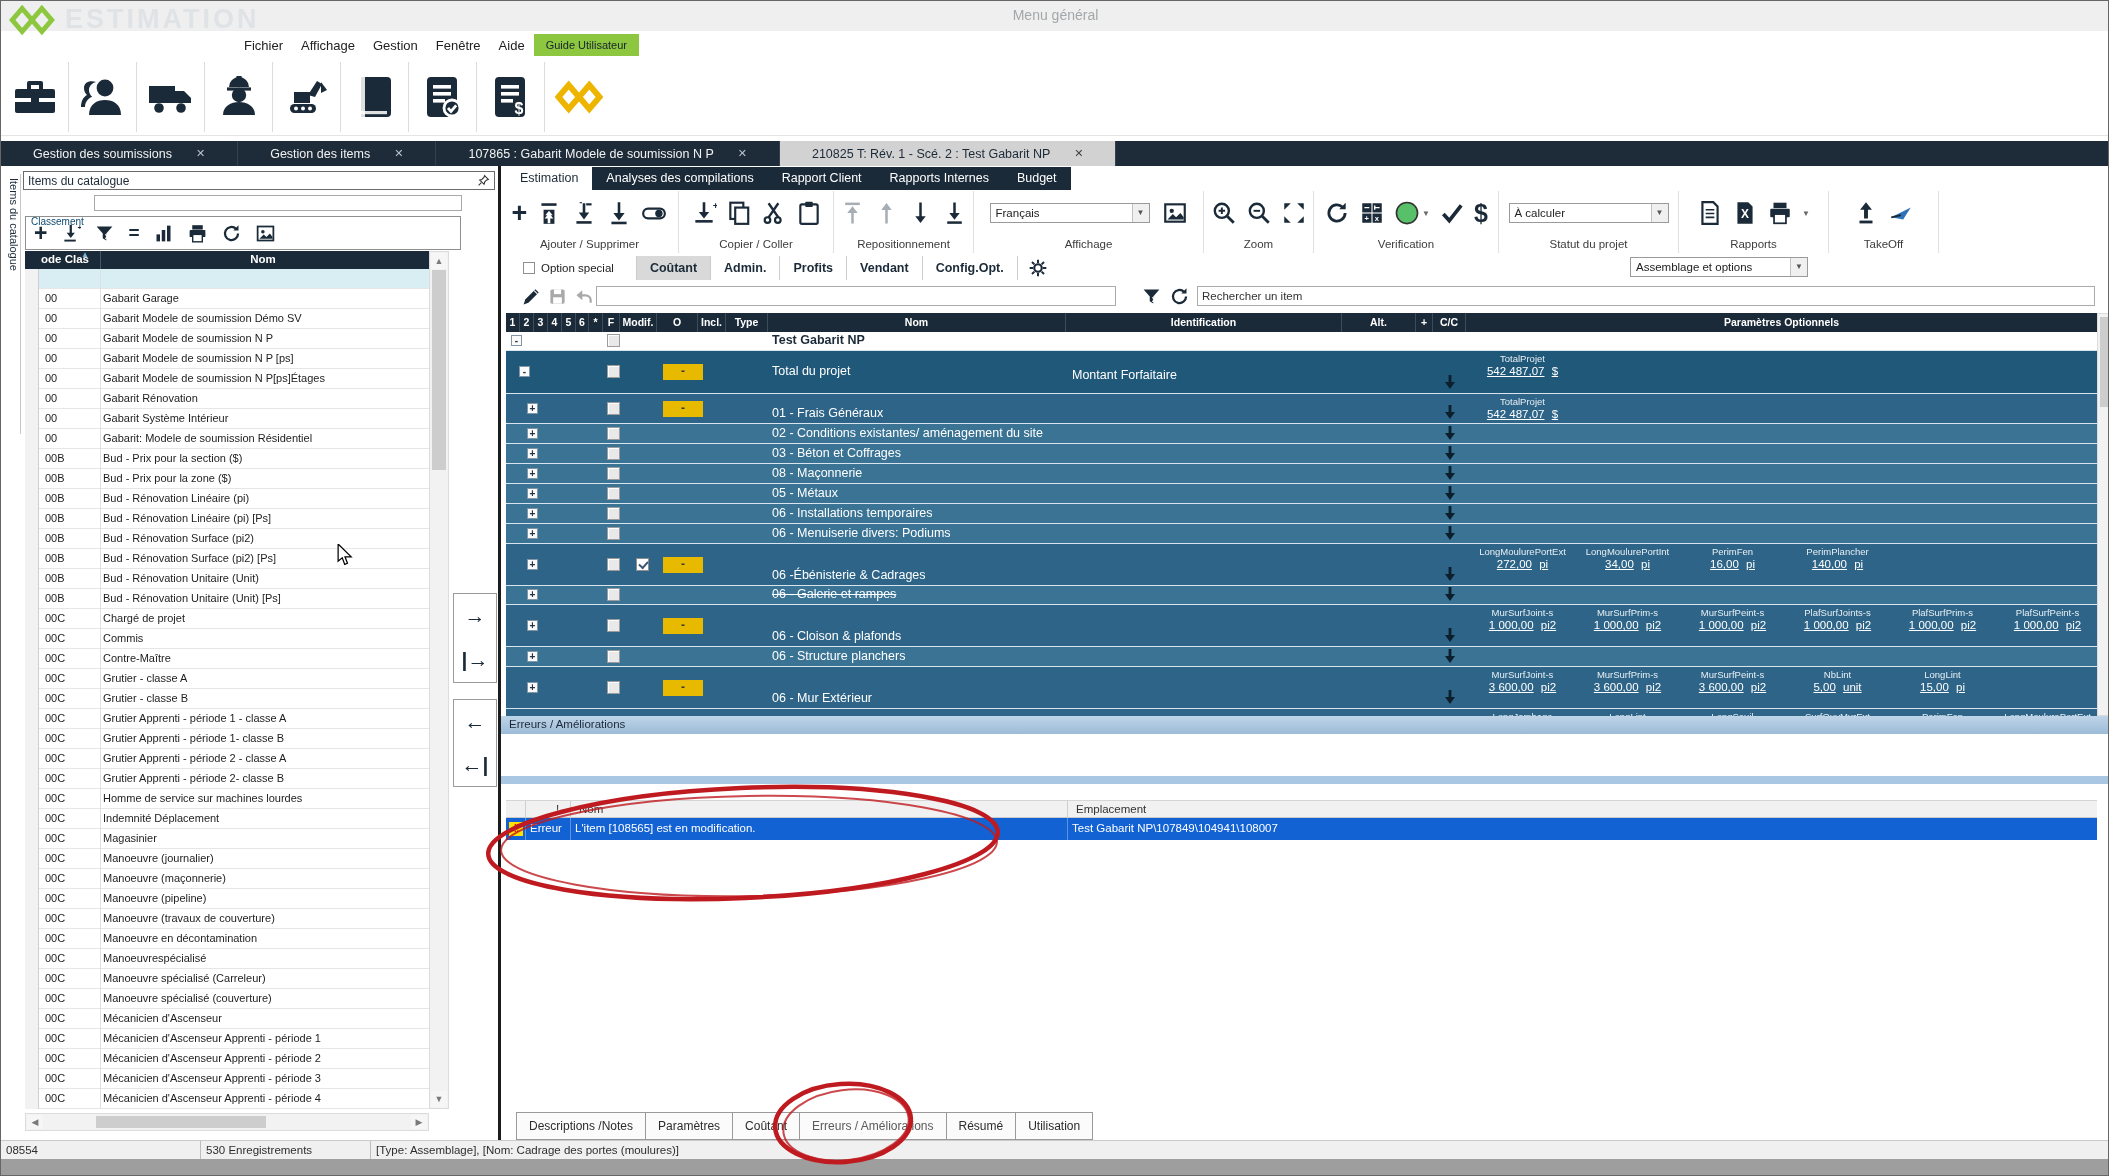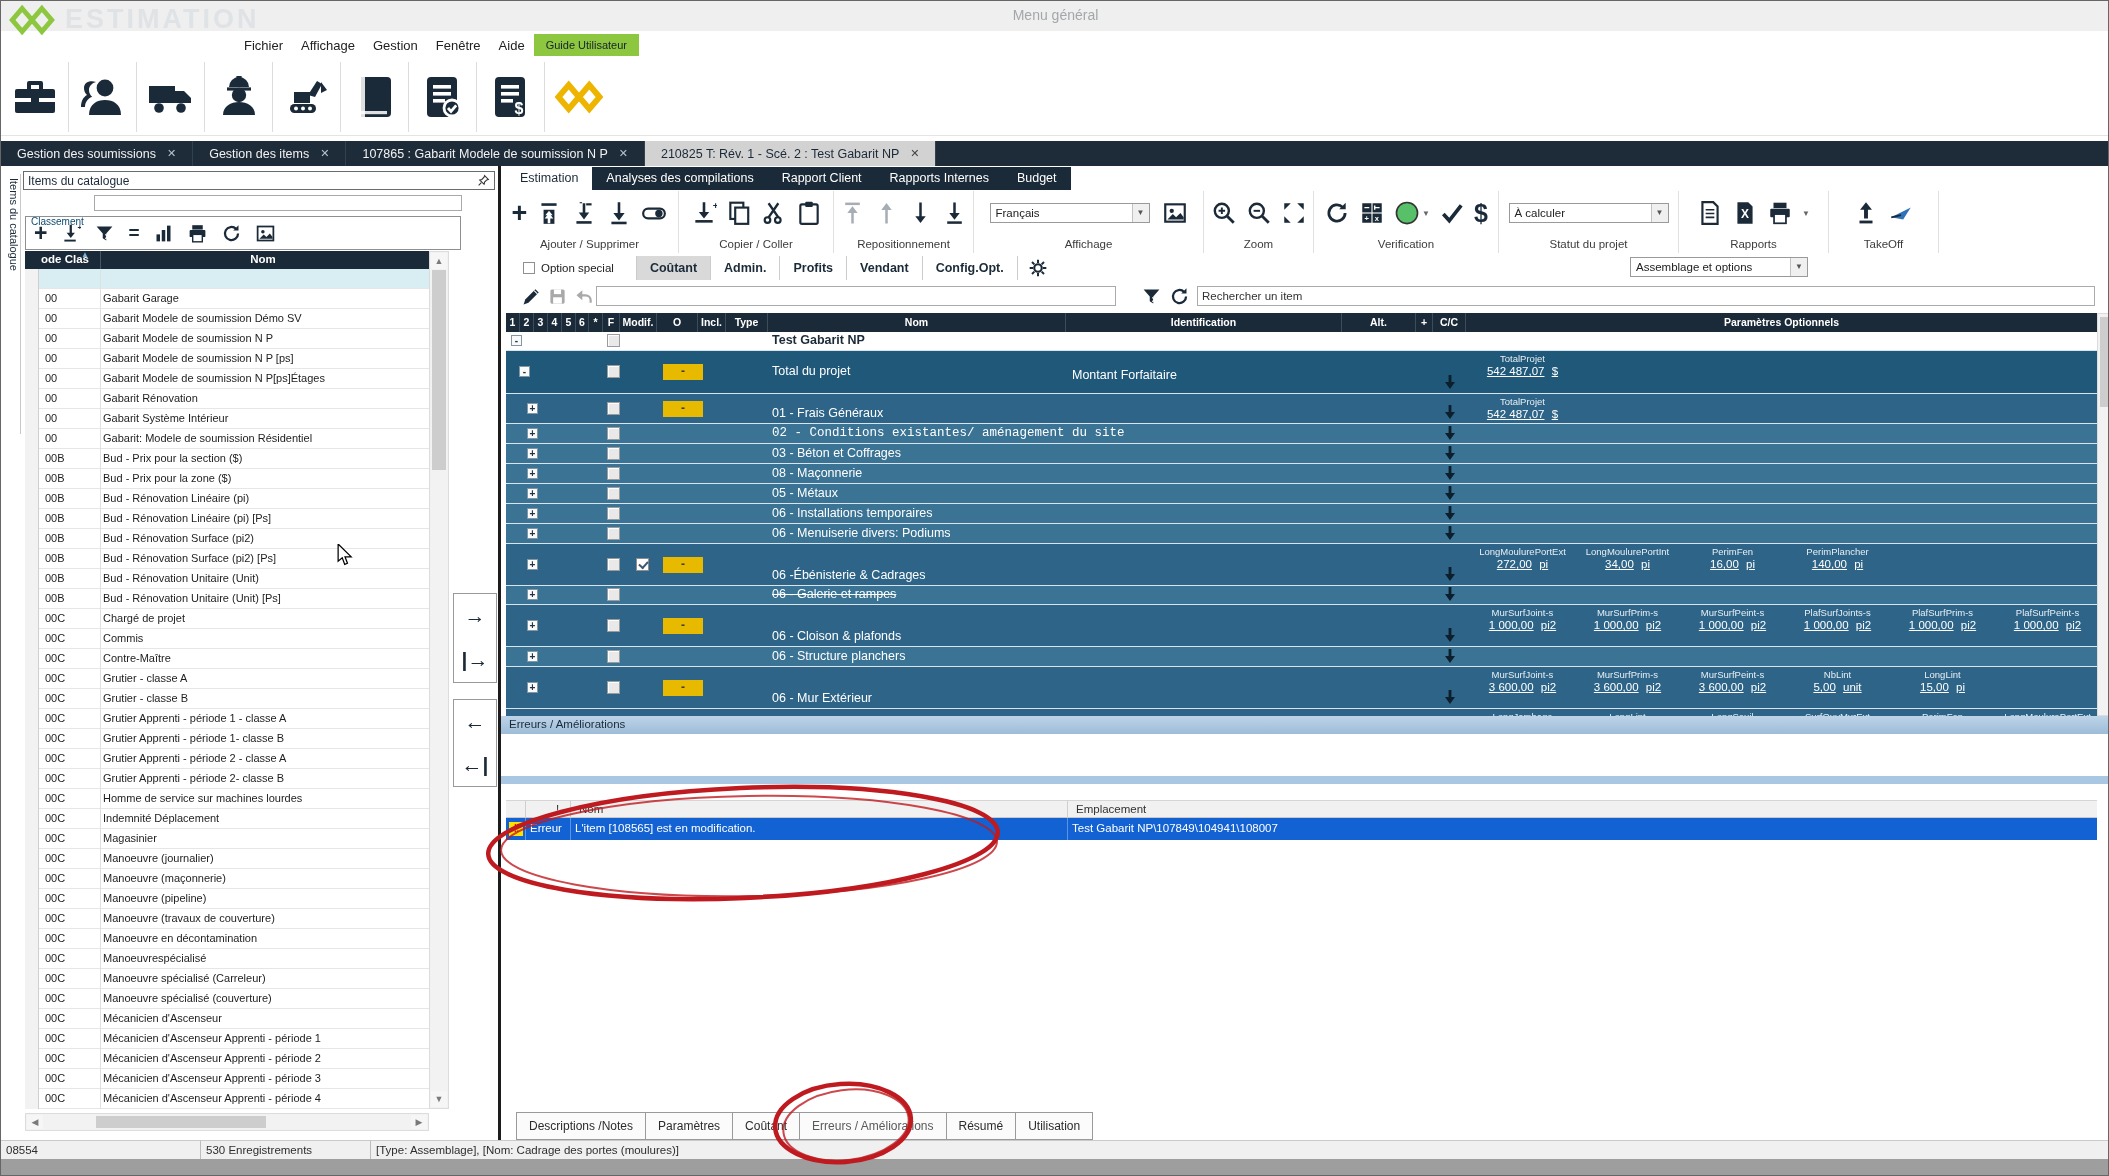--- a/index.html
+++ b/index.html
@@ -15,21 +15,21 @@
   .menu-item { font-size:13px; color:#222; padding:4px 9px; }
   #guide-menu { background:#8dc63f; color:#17242f; padding:5px 12px; font-size:11px; }
   #brand { left:8px; top:3px; display:flex; align-items:center; gap:10px; pointer-events:none; }
   #brand-text { font-size:27px; font-weight:bold; letter-spacing:3px; color:#dfe3e6; }
   #apptoolbar { left:0; top:58px; width:2109px; height:77px; background:#fff; border-bottom:1px solid #e4e4e4; display:flex; }
   .app-ic { width:68px; height:70px; margin-top:3px; display:flex; align-items:center; justify-content:center; border-right:1px solid #dcdcdc; color:#1b2a38; }
   .app-ic svg { width:48px; height:48px; }
 
   
   #doctabs { left:0; top:140px; width:2109px; height:25px; background:#1e2c3a; display:flex; }
-  .dtab { display:flex; align-items:center; gap:11px; padding:0 16px; font-size:12.5px; color:#f2f2f2; border-right:1px solid #31414f; }
+  .dtab { display:flex; align-items:center; gap:24px; padding:0 32px; font-size:12.5px; color:#f2f2f2; border-right:1px solid #31414f; }
   .dtab .x { color:#b9c2ca; font-size:11px; }
   .dtab.active { background:#d2d2d2; color:#1b2a38; }
   .dtab.active .x { color:#444; }
 
   
   #leftpanel { left:0; top:165px; width:497px; height:974px; background:#fff; }
   #vdivider { left:497px; top:165px; width:3px; height:974px; background:#1c1c1c; }
   #side-strip { left:2px; top:8px; width:18px; height:260px; writing-mode:vertical-rl; font-size:11px; color:#1b2a38; border-right:1px solid #c9c9c9; padding-top:4px; }
   #cat-title-box { left:22px; top:5px; width:472px; height:19px; border:1px solid #6b6b6b; display:flex; align-items:center; justify-content:space-between; padding:0 4px; }
   #cat-title { font-size:12px; color:#1b2a38; }
@@ -881,21 +881,21 @@
             <div class="pwrap" style="top: 2px;">
               <div class="pslot" style="left: 0px;">
                 <div class="plabel">TotalProjet</div>
                 <div class="pval"><u>542 487,07</u> <u>$</u></div>
               </div>
             </div>
           </div>
           <div class="trow bg-simple" style="top: 92px; height: 20px;">
             <div class="expbox" style="left: 21px; top: 4px;">+</div>
             <div class="fcb" style="left: 101px; top: 3px;"></div>
-            <div class="tname" style="top: 2px; font-family: Liberation Mono, monospace;">02 - Conditions existantes/ aménagement du site</div>
+            <div class="tname" style="top: 2px;">02 - Conditions existantes/ aménagement du site</div>
             <div class="ccarrow" style="top: 2px;">
               <svg width="12" height="15" viewBox="0 0 12 15">
                 <path d="M4.6 0h2.8v7H11L6 14 1 7h3.6z" fill="currentColor"></path>
               </svg>
             </div>
           </div>
           <div class="trow bg-simple" style="top: 112px; height: 20px;">
             <div class="expbox" style="left: 21px; top: 4px;">+</div>
             <div class="fcb" style="left: 101px; top: 3px;"></div>
             <div class="tname" style="top: 2px;">03 -  Béton et Coffrages</div>

